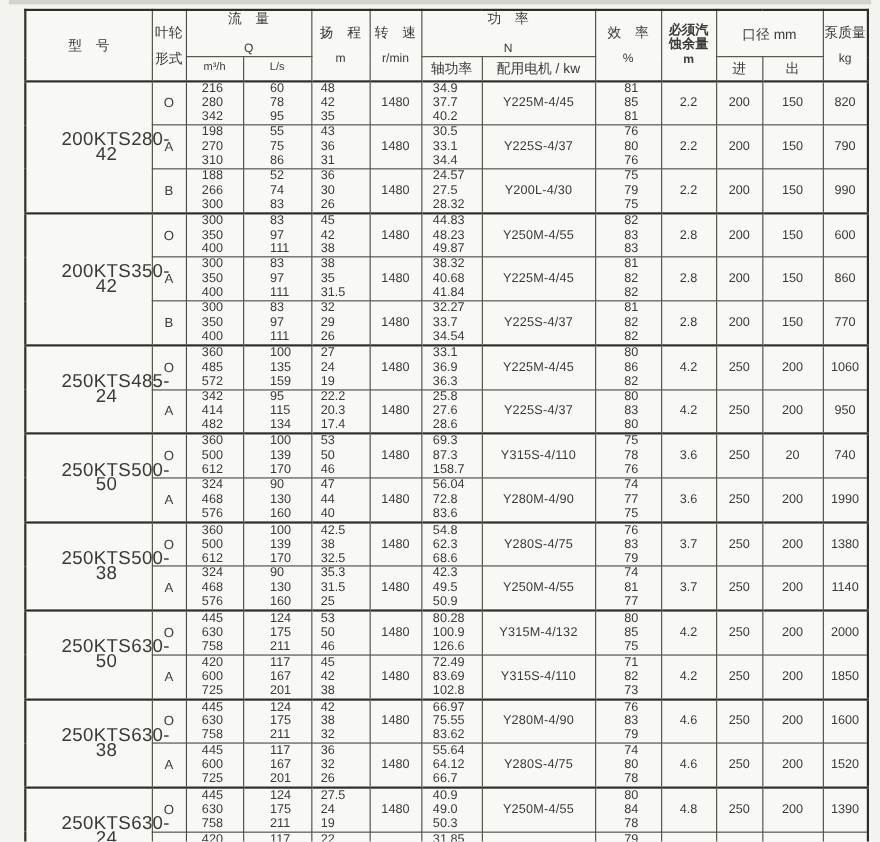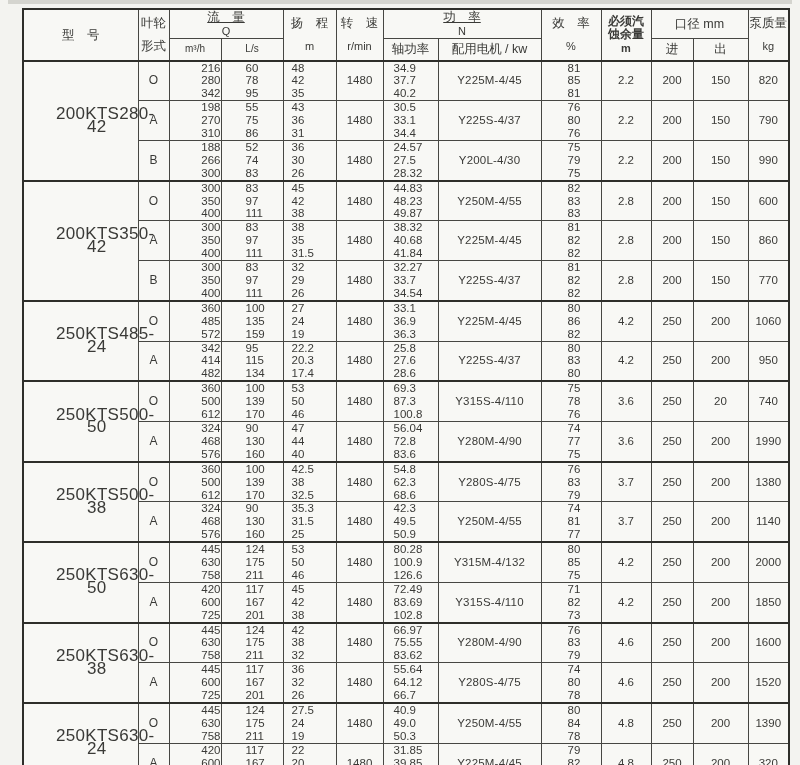--- a/index.html
+++ b/index.html
@@ -28,33 +28,33 @@
   td, th {
     padding:0;
     color:#3a3a37;
     text-align:center;
     vertical-align:middle;
     font-weight:normal;
   }
   thead td { font-size:12.5px; line-height:14px; }
   thead .unit { font-size:10px; }
   .hstack-gap .top { display:block; margin-bottom:9px; }
-  .hstack .top { display:block; margin-bottom:0px;text-decoration:underline; }
+  .hstack .top { display:block; margin-bottom:13px; }
   .hstack .bot, .hstack-gap .bot { display:block; font-size:11px; }
   .npsh-h { font-size:12px; line-height:13px;font-weight:bold; }
   .npsh-h .bot { display:block; font-size:11px; margin-top:1px; }
   tbody td { font-size:11.5px; line-height:12.9px; }
   tbody tr { height:38.8px; }
   tr.hr1 { height:28px; }
   tr.hr2 { height:22px; }
   tr.group-start td { border-top:2px solid #2e2e2a; }
   td.model { font-size:17px; letter-spacing:.3px;padding-left:32px; }
   td.imp { font-size:12px; }
   .stk { white-space:pre-line; text-align:left; }
-  .pad-q1 { padding-left:14px;text-align:right; }
+  .pad-q1 { padding-left:14px; }
   .pad-q2 { padding-left:24px; }
   .pad-h  { padding-left:8px; }
   .pad-sp { padding-left:10px; }
   .pad-ef { padding-left:26px; }
   td.motor { font-size:11.5px; letter-spacing:.2px;margin-top:39px; }
 </style>
 </head>
 <body>
 
 <div class="scan-edge"></div>
@@ -326,21 +326,21 @@
 612</td>
         <td class="stk pad-q2">100
 139
 170</td>
         <td class="stk pad-h">53
 50
 46</td>
         <td>1480</td>
         <td class="stk pad-sp">69.3
 87.3
-100.8</td>
+158.7</td>
         <td class="motor">Y315S-4/110</td>
         <td class="stk pad-ef">75
 78
 76</td>
         <td>3.6</td>
         <td>250</td>
         <td>20</td>
         <td>740</td>
       </tr>
       <tr>

